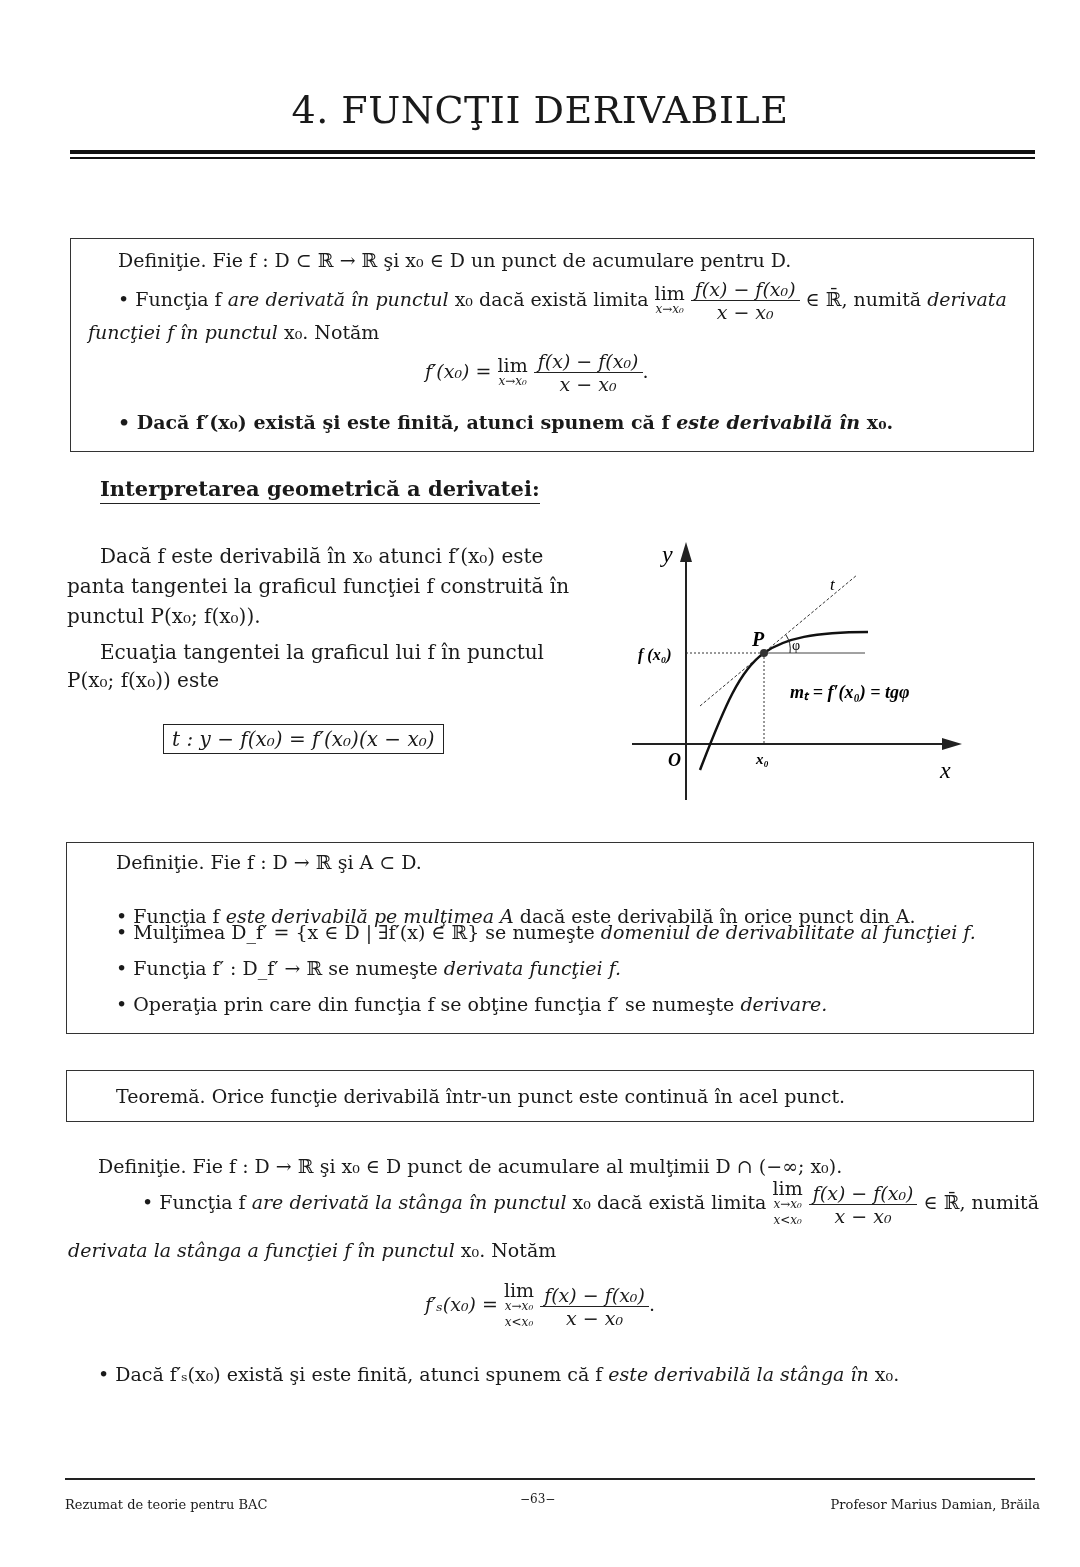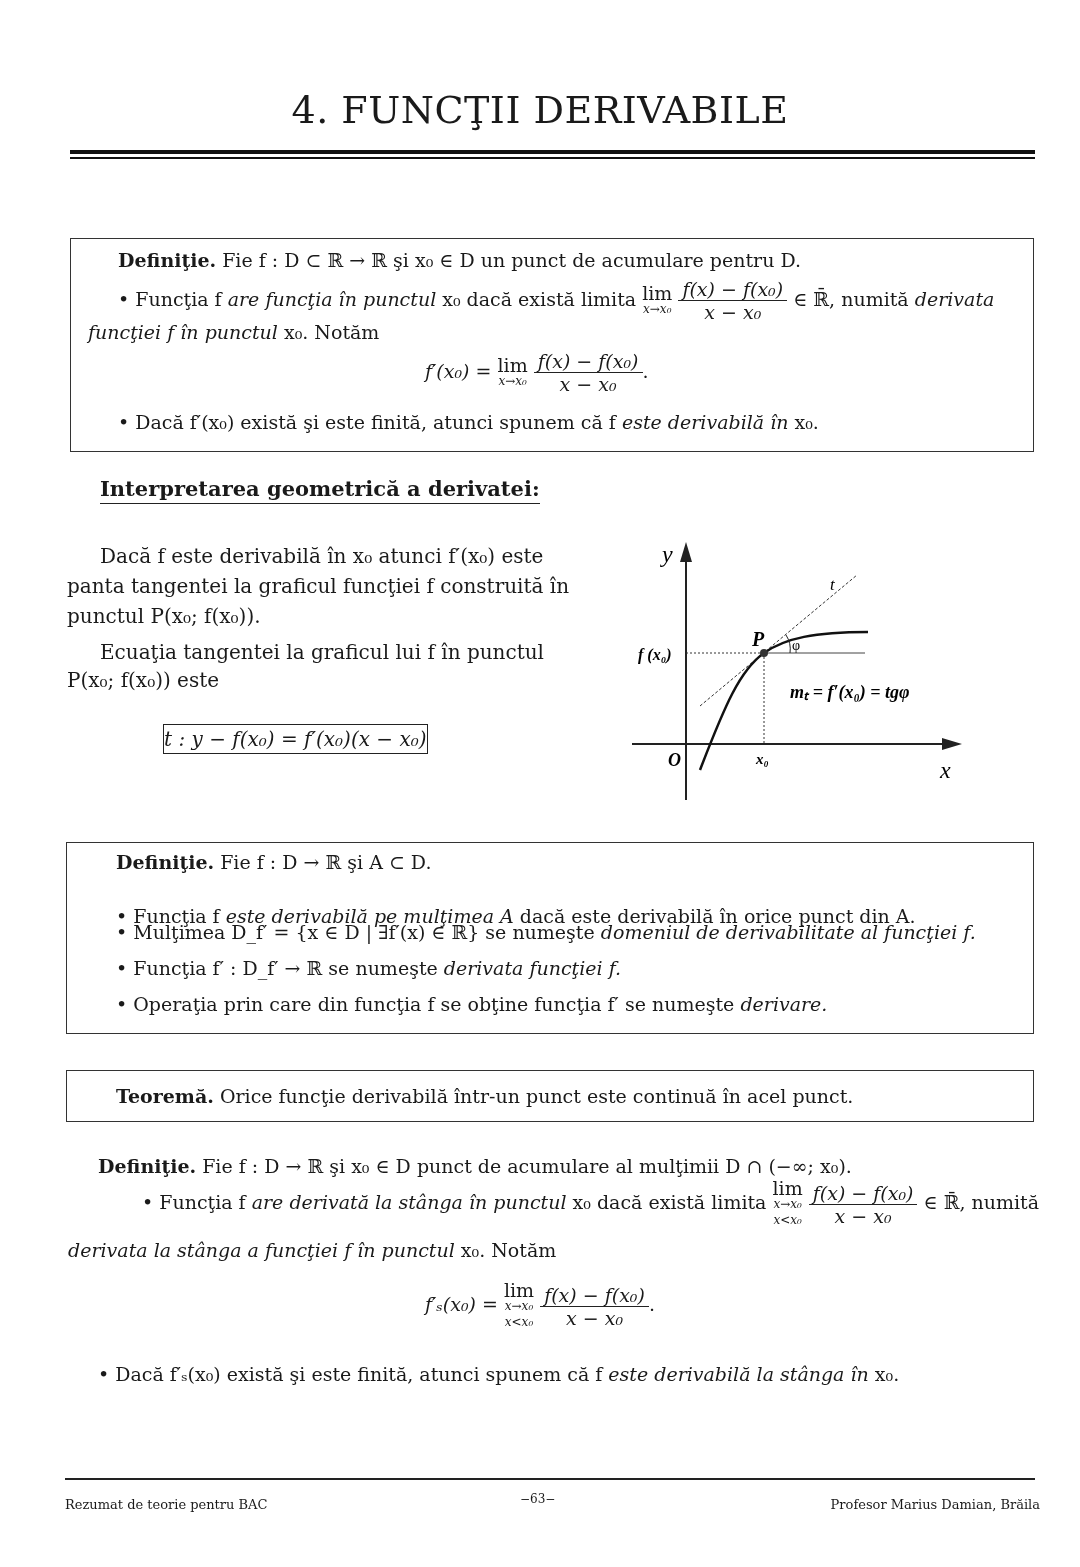--- a/index.html
+++ b/index.html
@@ -5,58 +5,58 @@
   html, body { margin:0; padding:0; background:#ffffff; }
   body { width:1080px; height:1567px; position:relative; overflow:hidden;
          font-family:"DejaVu Serif","Liberation Serif",serif; color:#1a1a1a; }
   .abs { position:absolute; }
   .title { left:0; width:1080px; top:88px; text-align:center; font-size:38px; letter-spacing:0.5px; }
   .rule-thick { left:70px; width:965px; top:150px; height:4px; background:#111; }
   .rule-thin { left:70px; width:965px; top:157px; height:2px; background:#111; }
   .box { border:1.3px solid #333; }
   .txt { font-size:19px; line-height:24px; white-space:nowrap; }
   .i { font-style:italic; }
-  .b { font-weight:bold; }
+  .b { font-weight:normal; }
   .frac { display:inline-block; vertical-align:middle; text-align:center; font-size:19px; }
   .frac .num { display:block; border-bottom:1px solid #222; padding:0 4px; line-height:22px; }
   .frac .den { display:block; line-height:22px; }
   .lim { display:inline-block; vertical-align:middle; text-align:center; line-height:16px; }
   .lim .l { display:block; font-size:19px; }
   .lim .s { display:block; font-size:12px; font-style:italic; }
   .section-h { font-size:21px; font-weight:bold; border-bottom:1.5px solid #222; padding-bottom:2px; }
-  .eqbox { border:1.3px solid #222; padding:2px 0; font-size:20px; }
+  .eqbox { border:1.3px solid #222; padding:2px 8px; font-size:20px; }
   .footer-rule { left:65px; width:970px; top:1478px; height:1.5px; background:#222; }
   .foot { font-size:13px; top:1497px; }
 </style>
 </head>
 <body>
 
 <div class="abs title">4. FUNCŢII DERIVABILE</div>
 <div class="abs rule-thick"></div>
 <div class="abs rule-thin"></div>
 
 <div class="abs box" style="left:70px; top:238px; width:962px; height:212px;"></div>
 <div class="abs txt" style="left:118px; top:248px;">
   <span class="b">Definiţie.</span>
   <span>Fie f : D ⊂ ℝ → ℝ şi x₀ ∈ D un punct de acumulare pentru D.</span>
 </div>
 <div class="abs txt" style="left:118px; top:278px;">
-  <span>• Funcţia f </span><span class="i">are funcţia în punctul</span><span> x₀ dacă există limita</span>
+  <span>• Funcţia f </span><span class="i">are derivată în punctul</span><span> x₀ dacă există limita</span>
   <span class="lim"><span class="l">lim</span><span class="s">x→x₀</span></span>
   <span class="frac"><span class="num i">f(x) − f(x₀)</span><span class="den i">x − x₀</span></span><span> ∈ ℝ̄, numită </span><span class="i">derivata</span>
 </div>
 <div class="abs txt" style="left:88px; top:320px;">
   <span class="i">funcţiei f în punctul</span><span> x₀. Notăm</span>
 </div>
 <div class="abs txt" style="left:425px; top:350px;">
   <span class="i">f′(x₀) =</span>
   <span class="lim"><span class="l">lim</span><span class="s">x→x₀</span></span>
   <span class="frac"><span class="num i">f(x) − f(x₀)</span><span class="den i">x − x₀</span></span><span>.</span>
 </div>
-<div class="abs txt" style="left:118px; top:410px;">
+<div class="abs txt" style="left:118px; top:410px;font-weight:bold;">
   <span>• Dacă f′(x₀) există şi este finită, atunci spunem că f </span><span class="i">este derivabilă în</span><span> x₀.</span>
 </div>
 
 <div class="abs section-h" style="left:100px; top:476px;">Interpretarea geometrică a derivatei:</div>
 <div class="abs txt" style="left:100px; top:544px; font-size:20px;">Dacă f este derivabilă în x₀ atunci f′(x₀) este</div>
 <div class="abs txt" style="left:67px; top:574px; font-size:20px;">panta tangentei la graficul funcţiei f construită în</div>
 <div class="abs txt" style="left:67px; top:604px; font-size:20px;">punctul P(x₀; f(x₀)).</div>
 <div class="abs txt" style="left:100px; top:640px; font-size:20px;">Ecuaţia tangentei la graficul lui f în punctul</div>
 <div class="abs txt" style="left:67px; top:668px; font-size:20px;">P(x₀; f(x₀)) este</div>
 <div class="abs eqbox i" style="left:163px; top:724px;">t : y − f(x₀) = f′(x₀)(x − x₀)</div>

